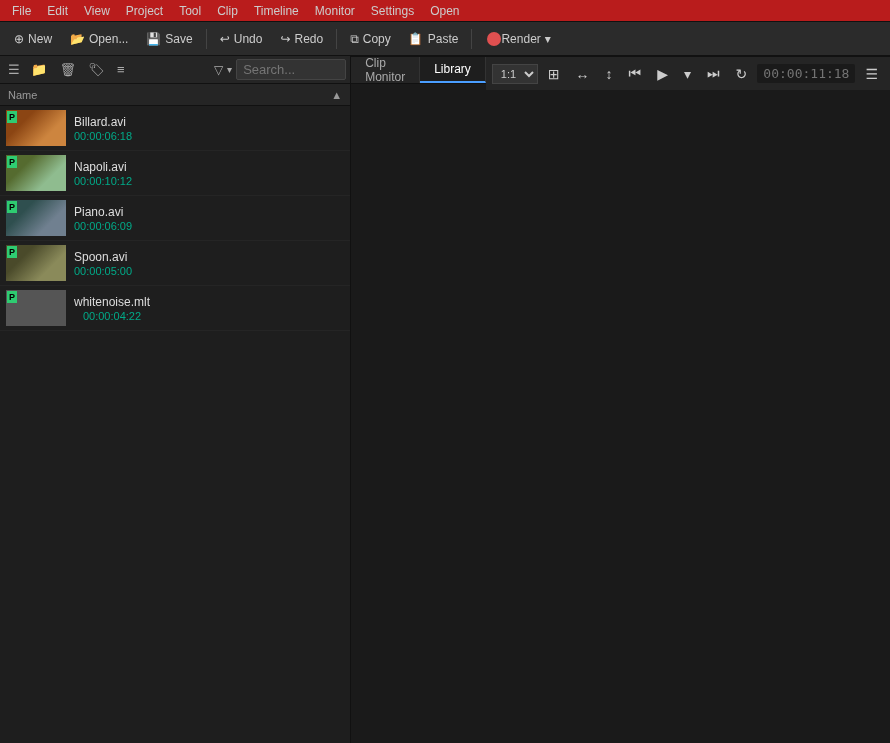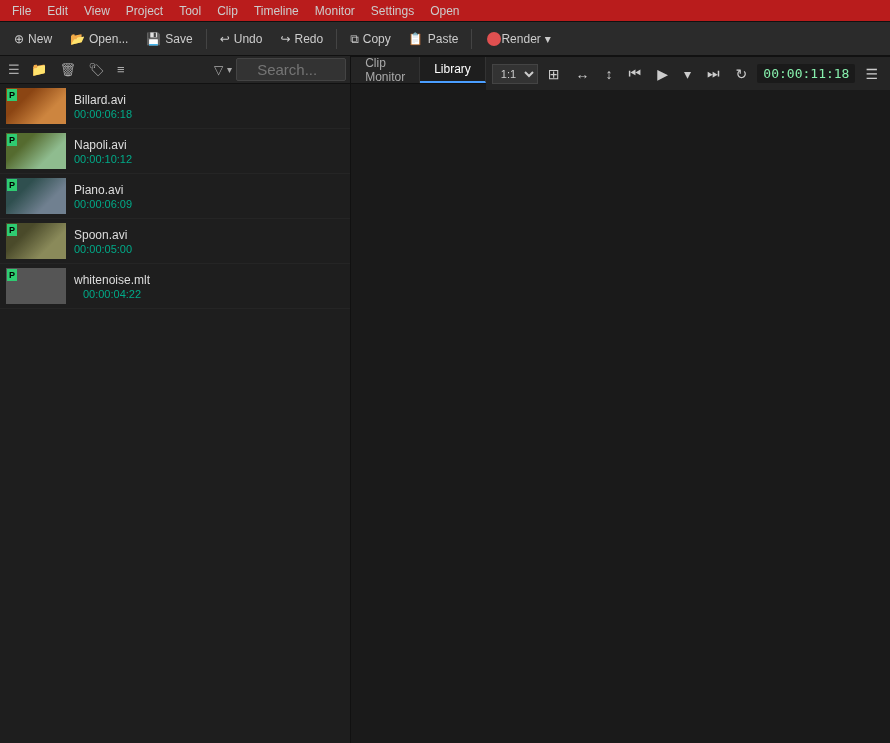--- a/index.html
+++ b/index.html
@@ -111,22 +111,22 @@
     .bin-search {
       margin-left: auto;
       display: flex;
       align-items: center;
       gap: 4px;
     }
     .bin-search input {
       background: #333;
       border: 1px solid #444;
       color: #ccc;
-      padding: 2px 20px;
-      font-size: 15px;
+      padding: 2px 6px;
+      font-size: 13px;
       width: 110px;
       outline: none;
       border-radius: 2px;
     }
 
     
     .file-list-header {
       display: flex;
       align-items: center;
       justify-content: space-between;
@@ -242,21 +242,21 @@
       border: 1px solid #444;
       color: #ccc;
       font-size: 11px;
       padding: 2px 4px;
       cursor: pointer;
     }
     .timecode {
       margin-left: auto;
       font-family: monospace;
       font-size: 13px;
-      color: #86efac;
+      color: #737373;
       background: #1a1a1a;
       padding: 2px 6px;
       border-radius: 2px;
     }
   </style>
 </head>
 <body>
 
 <div class="menubar">
   <span class="menubar-item">File</span>
@@ -320,20 +320,24 @@
       <button class="bin-toolbar-btn">🗑</button>
       <button class="bin-toolbar-btn">🏷</button>
       <button class="bin-toolbar-btn">≡</button>
       <div class="bin-search">
         <span style="color:#aaa;font-size:12px;">▽</span>
         <span style="color:#aaa;font-size:10px;cursor:pointer;">▾</span>
         <input type="text" placeholder="Search..." style="">
       </div>
     </div>
 
+    <div class="file-list-header">
+      <span>Name</span>
+      <span style="cursor:pointer;">▲</span>
+    </div>
 
     <div class="file-list">
 
       <div class="file-item">
         <div class="file-thumb thumb-billard">
           <span class="file-thumb-p">P</span>
         </div>
         <div class="file-info">
           <span class="file-name">Billard.avi</span>
           <span class="file-duration">00:00:06:18</span>

